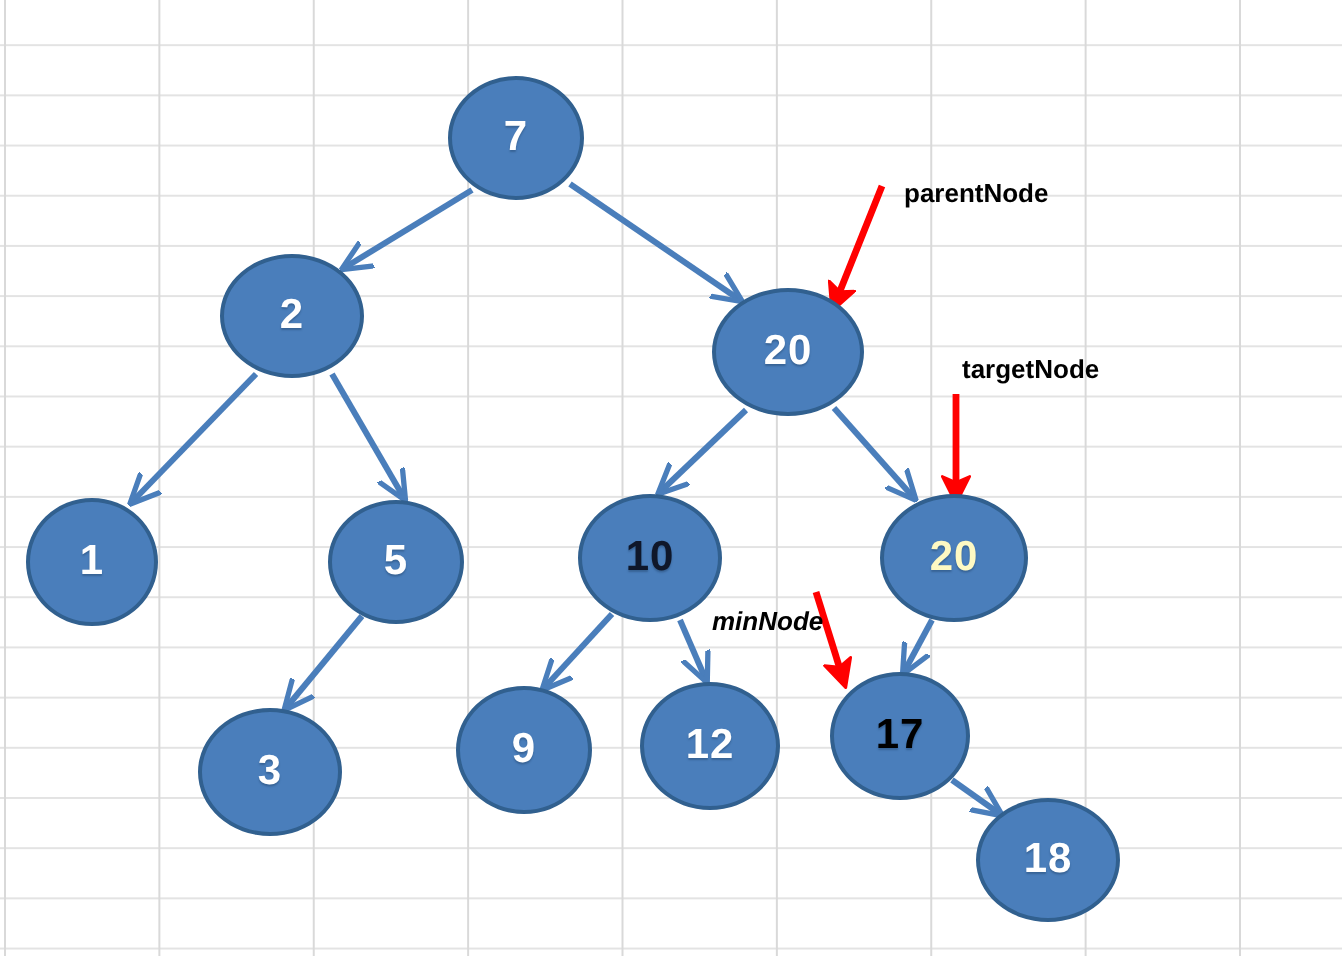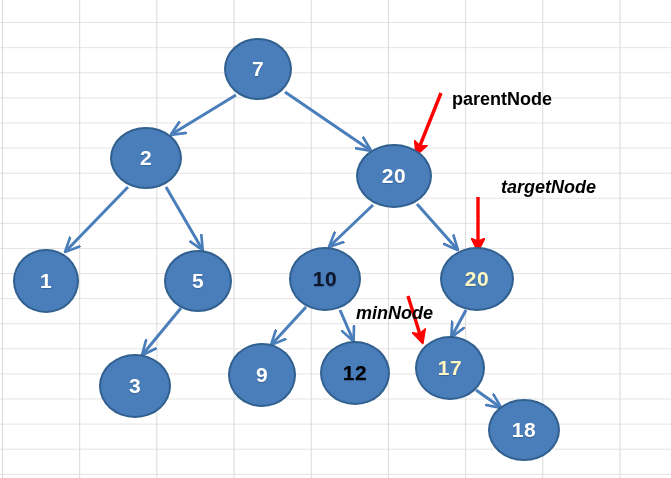--- a/index.html
+++ b/index.html
@@ -43,21 +43,21 @@
     font-weight: bold;
     font-size: 21px;
     letter-spacing: 0.5px;
     text-shadow: 0 1px 1px rgba(20,50,80,0.35);
   }
   .annotation-label {
     position: absolute;
     color: #000000;
     font-family: "Liberation Sans", sans-serif;
     font-weight: bold;
-    font-size: 18px;
+    font-size: 13px;
     white-space: nowrap;
   }
 </style>
 </head>
 <body>
 
 <div id="canvas">
 
   <svg id="edge-layer" viewBox="0 0 671 478" width="671" height="478" xmlns="http://www.w3.org/2000/svg">
     <defs>
@@ -91,23 +91,23 @@
   <div id="node-layer">
       <div class="tree-node" style="left: 224px; top: 38px; width: 68px; height: 62px; background: rgb(74, 126, 187); border-color: rgb(49, 96, 143); color: rgb(255, 255, 255);">7</div>
       <div class="tree-node" style="left: 110px; top: 127px; width: 72px; height: 62px; background: rgb(74, 126, 187); border-color: rgb(49, 96, 143); color: rgb(255, 255, 255);">2</div>
       <div class="tree-node" style="left: 356px; top: 144px; width: 76px; height: 64px; background: rgb(74, 126, 187); border-color: rgb(49, 96, 143); color: rgb(255, 255, 255);">20</div>
       <div class="tree-node" style="left: 13px; top: 249px; width: 66px; height: 64px; background: rgb(74, 126, 187); border-color: rgb(49, 96, 143); color: rgb(255, 255, 255);">1</div>
       <div class="tree-node" style="left: 164px; top: 250px; width: 68px; height: 62px; background: rgb(74, 126, 187); border-color: rgb(49, 96, 143); color: rgb(255, 255, 255);">5</div>
       <div class="tree-node" style="left: 289px; top: 247px; width: 72px; height: 64px; background: rgb(74, 126, 187); border-color: rgb(49, 96, 143); color: #0f172a;">10</div>
       <div class="tree-node" style="left: 440px; top: 247px; width: 74px; height: 64px; background: rgb(74, 126, 187); border-color: rgb(49, 96, 143); color: #fef9c3;">20</div>
       <div class="tree-node" style="left: 99px; top: 354px; width: 72px; height: 64px; background: rgb(74, 126, 187); border-color: rgb(49, 96, 143); color: rgb(255, 255, 255);">3</div>
       <div class="tree-node" style="left: 228px; top: 343px; width: 68px; height: 64px; background: rgb(74, 126, 187); border-color: rgb(49, 96, 143); color: rgb(255, 255, 255);">9</div>
-      <div class="tree-node" style="left: 320px; top: 341px; width: 70px; height: 64px; background: rgb(74, 126, 187); border-color: rgb(49, 96, 143); color: #000000;">12</div>
-      <div class="tree-node" style="left: 415px; top: 336px; width: 70px; height: 64px; background: rgb(74, 126, 187); border-color: rgb(49, 96, 143); color: #fef9c3;">17</div>
+      <div class="tree-node" style="left: 320px; top: 341px; width: 70px; height: 64px; background: rgb(74, 126, 187); border-color: rgb(49, 96, 143); color: #ffffff;">12</div>
+      <div class="tree-node" style="left: 415px; top: 336px; width: 70px; height: 64px; background: rgb(74, 126, 187); border-color: rgb(49, 96, 143); color: #000000;">17</div>
       <div class="tree-node" style="left: 488px; top: 399px; width: 72px; height: 62px; background: rgb(74, 126, 187); border-color: rgb(49, 96, 143); color: rgb(255, 255, 255);">18</div>
     </div>
   <div id="label-layer">
       <div class="annotation-label" style="left: 452px; top: 89px; color: rgb(0, 0, 0);">parentNode</div>
-      <div class="annotation-label" style="left: 501px; top: 177px; color: rgb(0, 0, 0); font-style: italic;">targetNode</div>
+      <div class="annotation-label" style="left: 481px; top: 177px; color: rgb(0, 0, 0);">targetNode</div>
       <div class="annotation-label" style="left: 356px; top: 303px; color: rgb(0, 0, 0); font-style: italic;">minNode</div>
     </div>
 
 </div>
 
 </body></html>

